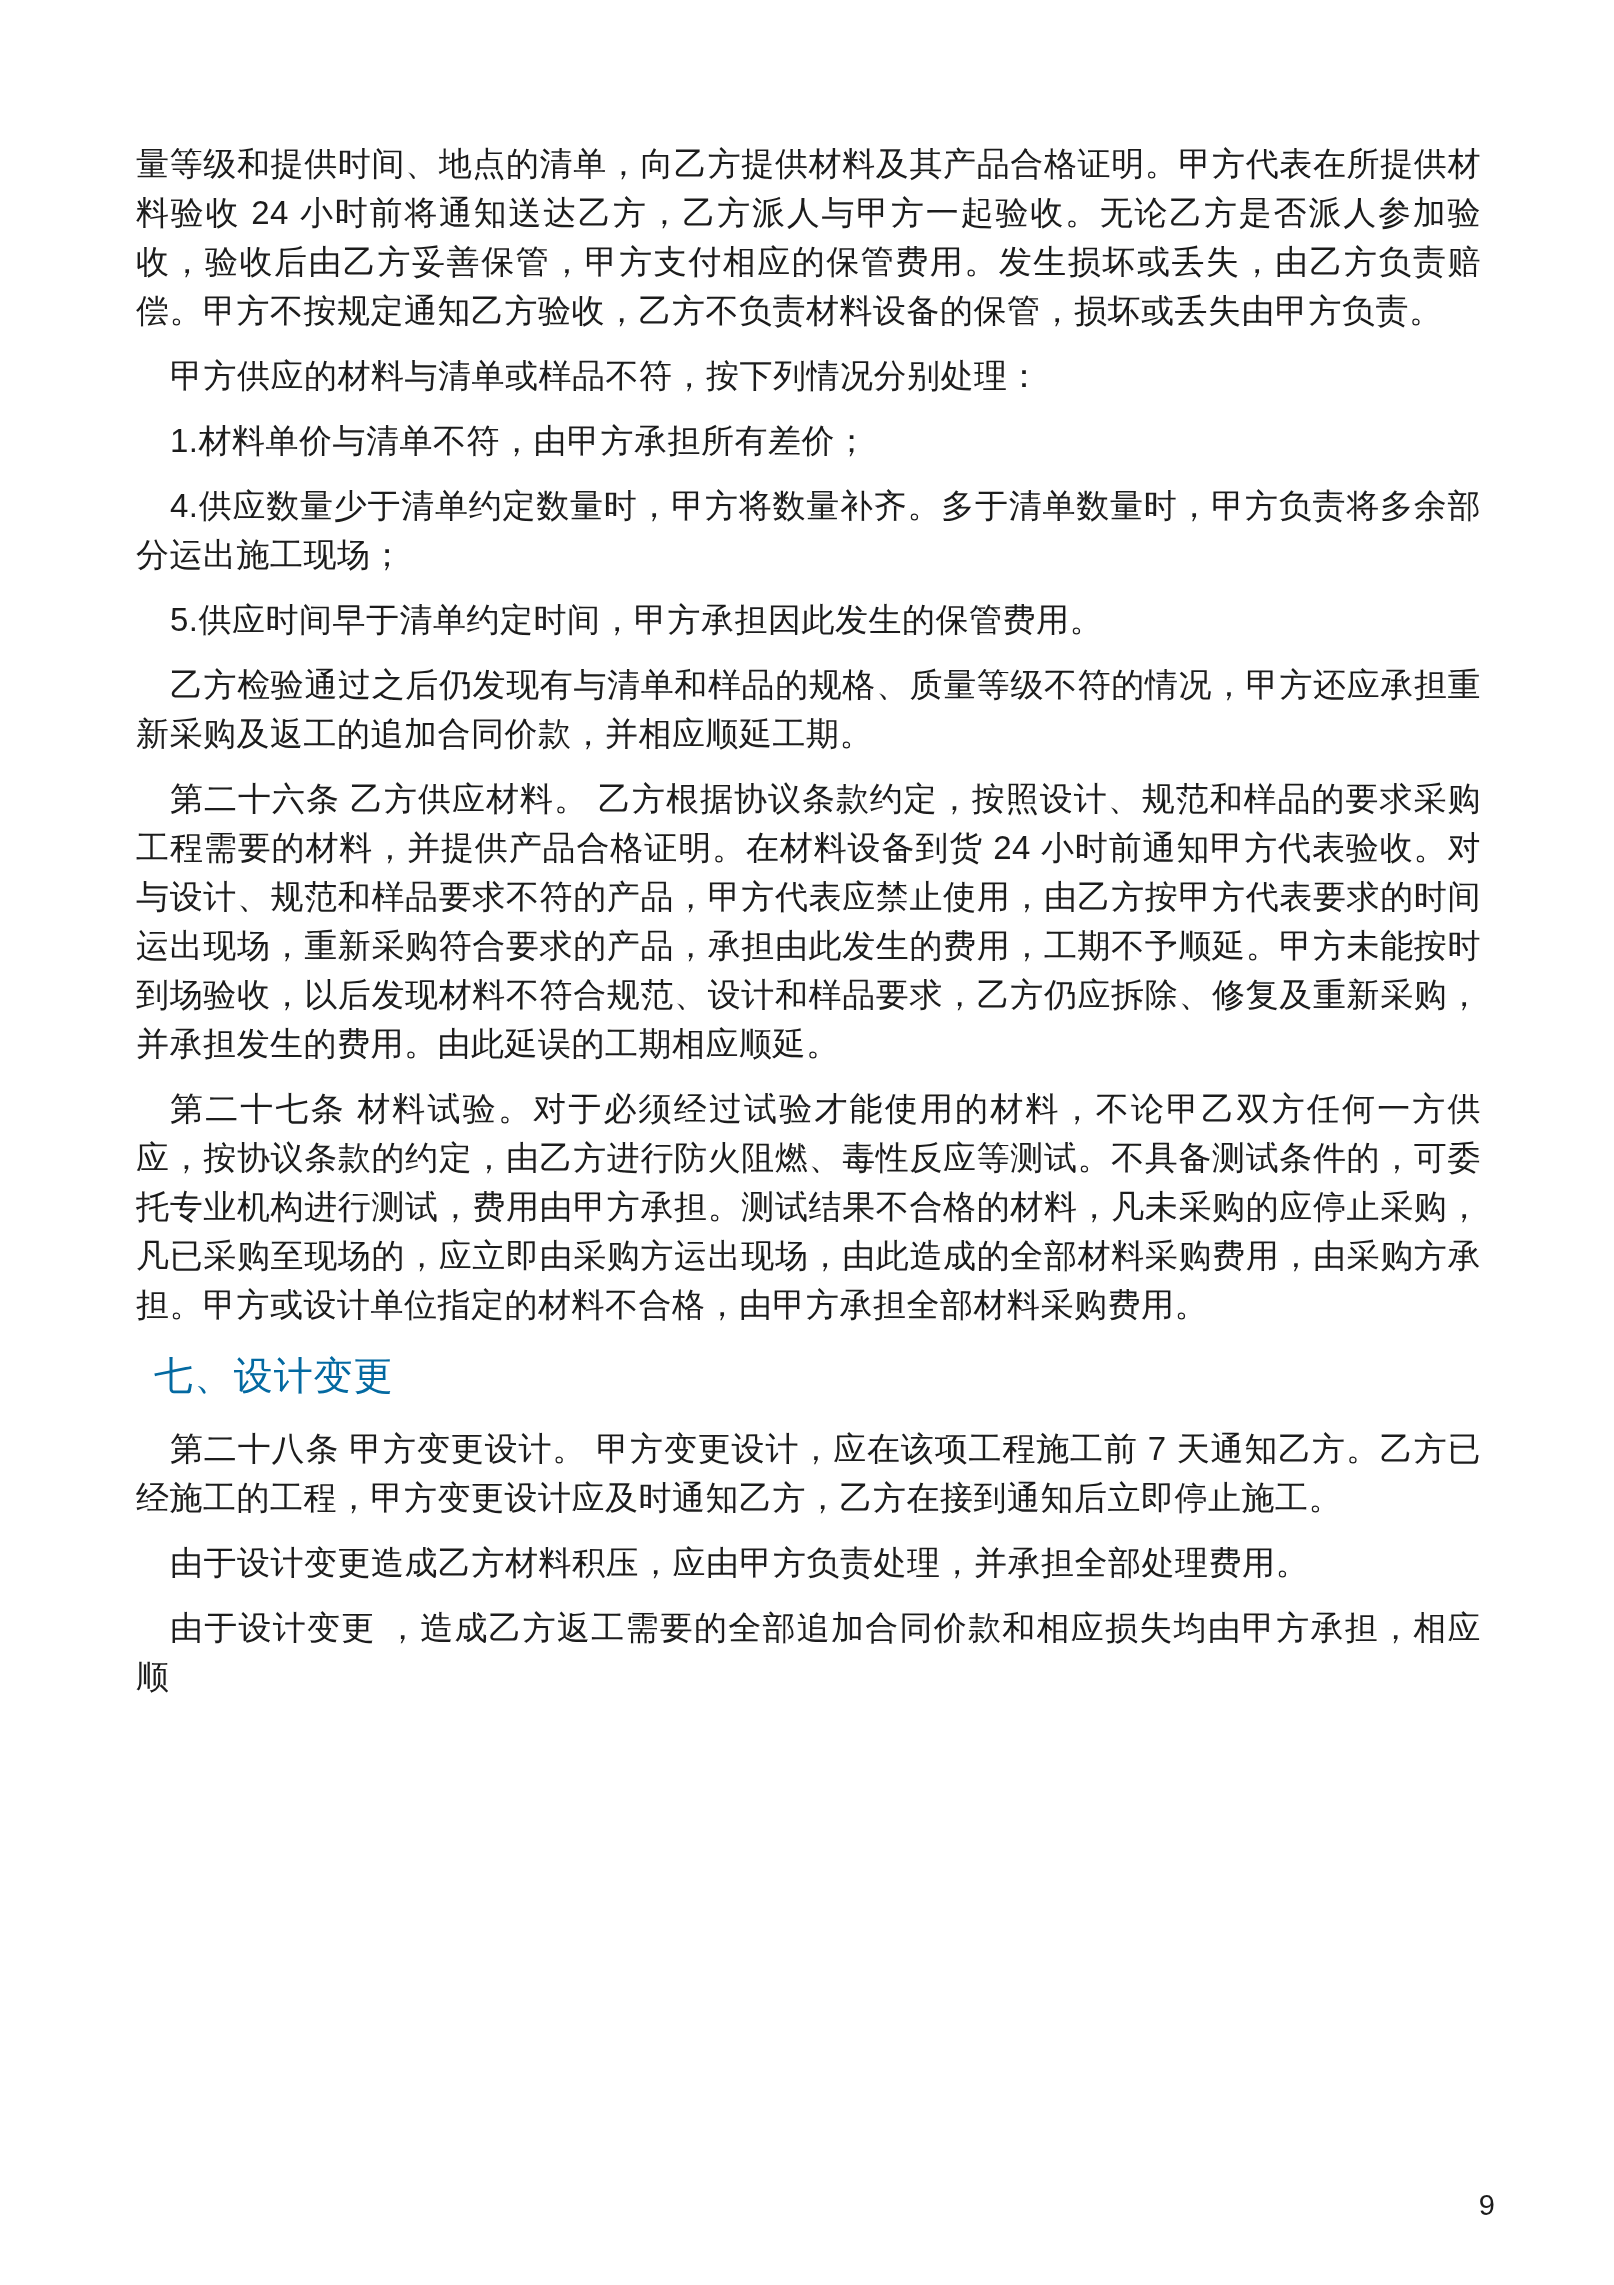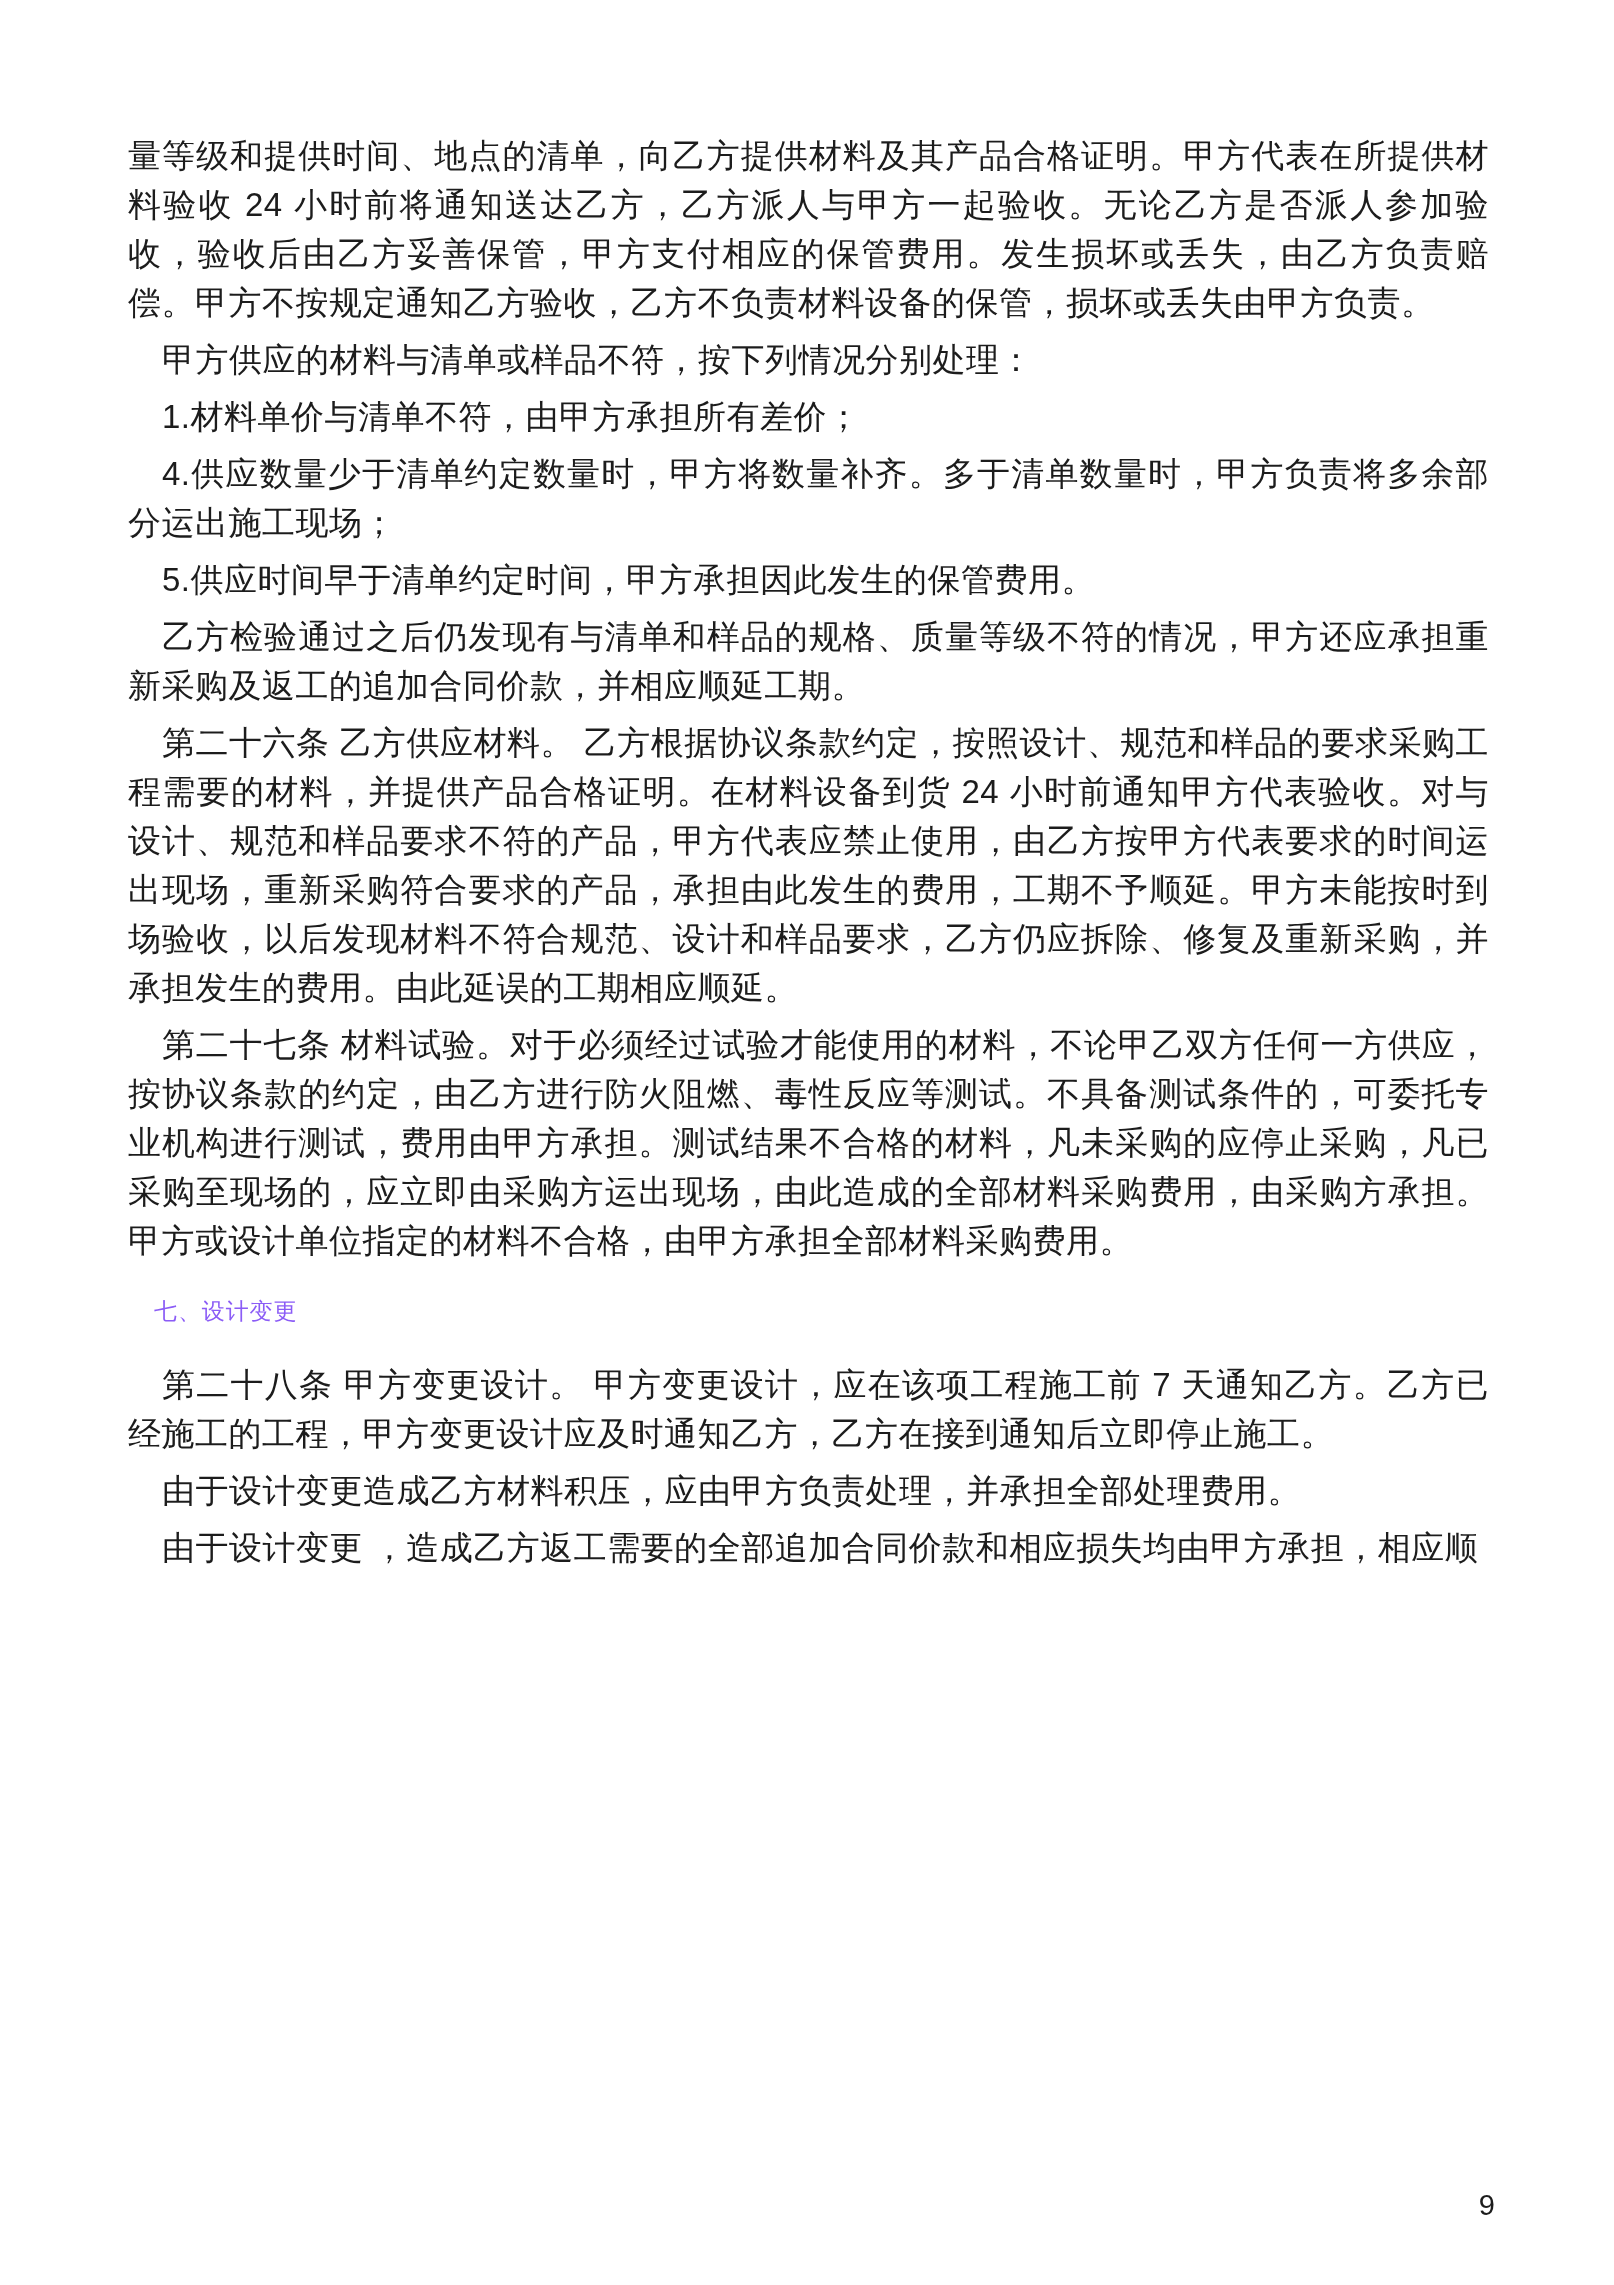--- a/index.html
+++ b/index.html
@@ -20,38 +20,38 @@
     background: #ffffff;
     overflow: hidden;
   }
   .content {
     position: absolute;
     top: 123px;
     left: 120px;
     width: 1377px;
   }
   p.para {
-    margin: 8px;
+    margin: 16px;
     font-size: 33px;
     line-height: 49px;
     text-align: justify;
     letter-spacing: 0.5px;
     word-break: break-all;
   }
   p.para.indent {
     text-indent: 34px;
   }
   h2.section-heading {
     margin: 22px 0 23.5px 0;
     padding-left: 34px;
-    font-size: 23px;
+    font-size: 39px;
     font-weight: 400;
     line-height: 49px;
     letter-spacing: 0.9px;
-    color: #8b5cf6;
+    color: #0369a1;
   }
   .page-number {
     position: absolute;
     top: 2187px;
     right: 120px;
     font-size: 29px;
     line-height: 36px;
     color: #1c1c1c;
   }
 </style>

